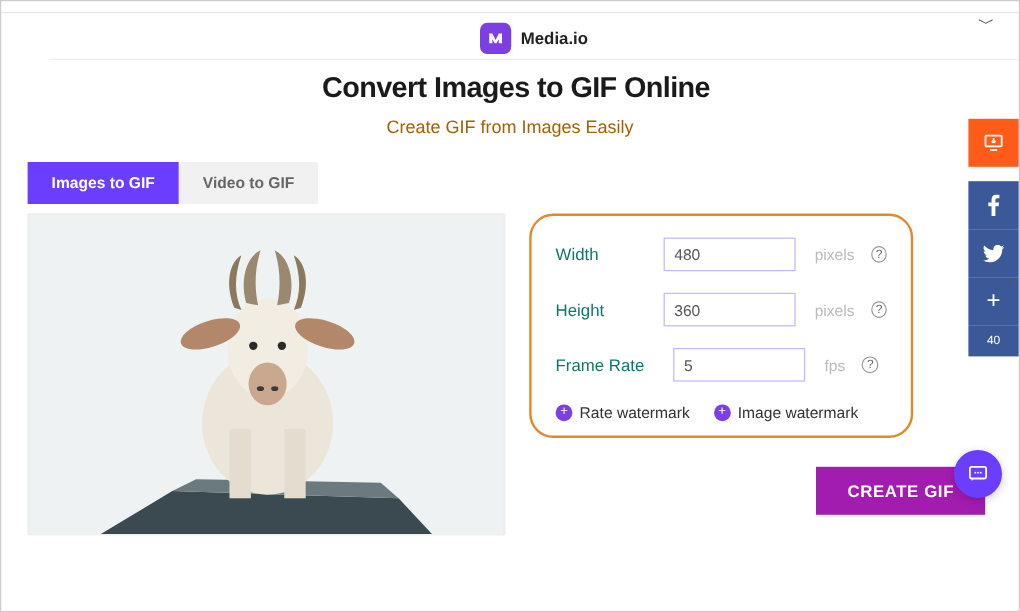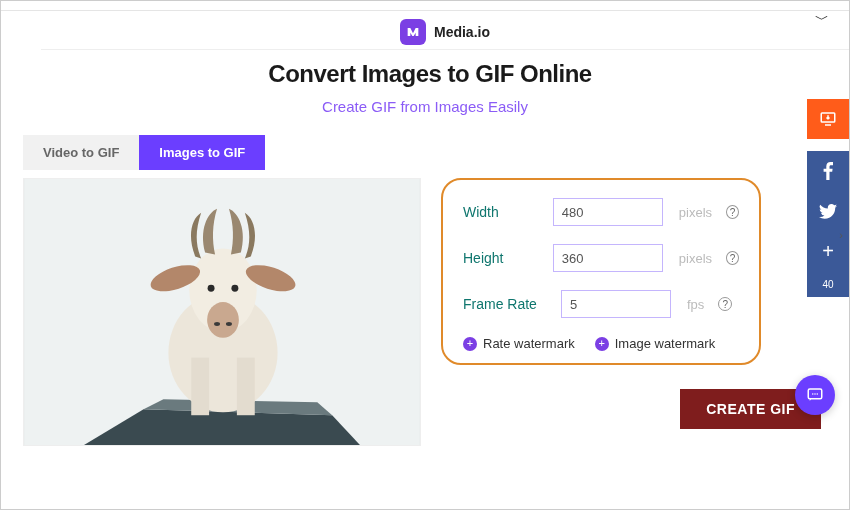--- a/index.html
+++ b/index.html
@@ -5,39 +5,39 @@
   * { box-sizing: border-box; margin: 0; padding: 0; }
   body { font-family: -apple-system, BlinkMacSystemFont, "Segoe UI", Arial, sans-serif; background: #fff; width: 850px; height: 510px; overflow: hidden; position: relative; border: 1px solid #ccc; }
   .top-strip { height: 10px; border-bottom: 1px solid #e5e5e5; position: relative; }
   .top-chevron { position: absolute; right: 20px; top: 10px; font-size: 14px; color: #333; cursor: pointer; }
   .brand { display: flex; align-items: center; justify-content: center; gap: 8px; padding: 8px 0 4px; border-bottom: 1px solid #eee; margin-left: 40px; }
   .brand-logo { width: 26px; height: 26px; background: #7b3fe4; border-radius: 6px; display:flex; align-items:center; justify-content:center; }
   .brand-logo svg { width: 16px; height: 16px; }
   .brand-name { font-size: 14px; font-weight: 600; color: #222; }
   .hero { text-align: center; padding: 10px 0 14px; }
   .hero h1 { font-size: 24px; font-weight: 800; color: #1a1a1a; letter-spacing: -0.5px; padding-left: 10px; }
-  .hero p { font-size: 15px; color: #8b5cf6; margin-top: 10px; }
+  .hero p { font-size: 15px; color: #a16207; margin-top: 10px; }
   .content { padding: 0 22px; }
   .tabs { display: flex; margin-top: 6px; }
   .tab { padding: 10px 20px; font-size: 13px; font-weight: 600; background: #f1f1f1; color: #666; cursor: pointer; }
   .tab.active { background: #6b3eff; color: #fff; }
   .panel { display: flex; gap: 20px; margin-top: 8px; align-items:flex-start; }
   .preview { width: 398px; height: 268px; background: #e8ecec; position: relative; overflow: hidden; border:1px solid #eee;}
   .preview svg { position: absolute; inset:0; width:100%; height:100%; }
   .settings { width: 320px; border: 2px solid #e08a2a; border-radius: 20px; padding: 18px 20px 12px; }
   .row { display: flex; align-items: center; margin-bottom: 18px; gap: 10px; }
   .row label { width: 88px; font-size: 14px; color: #0f766e; }
   .row input { width: 110px; height: 28px; border: 1px solid #c4b5fd; padding: 0 8px; font-size: 13px; color:#555;}
   .unit { font-size: 13px; color: #bbb; margin-left: 6px; }
   .help { width: 14px; height: 14px; border: 1px solid #999; border-radius: 50%; font-size: 10px; color: #666; display:inline-flex; align-items:center; justify-content:center; margin-left:4px; cursor: pointer;}
   .wm-row { display: flex; gap: 20px; margin-top: 2px; }
   .wm { display: flex; align-items: center; gap: 6px; font-size: 13px; color: #333; cursor: pointer; }
   .wm-plus { width: 14px; height: 14px; border-radius: 50%; background: #7b3fe4; color: #fff; font-size: 11px; display:inline-flex; align-items:center; justify-content:center; line-height:1; }
   .action-row { display:flex; justify-content:flex-end; margin-top: 24px; padding-right: 6px;}
-  .create-btn { background: #7f1d1d; color: #fff; font-size: 14px; font-weight: 700; padding: 12px 26px; border: none; cursor: pointer; letter-spacing: 0.5px;}
+  .create-btn { background: #a21caf; color: #fff; font-size: 14px; font-weight: 700; padding: 12px 26px; border: none; cursor: pointer; letter-spacing: 0.5px;}
   .side-rail { position: absolute; right: 0; top: 98px; width: 42px; display:flex; flex-direction:column; }
   .rail-btn { width: 42px; height: 40px; display:flex; align-items:center; justify-content:center; color:#fff; cursor:pointer; }
   .rail-orange { background: #ff5c1a; margin-bottom: 12px;}
   .rail-blue { background: #3b5998; }
   .rail-blue.tw { background:#3b5998; }
   .rail-count { background:#3b5998; height:26px; font-size:10px; }
   .side-arrow { position:absolute; right: 6px; top: 228px; font-size: 11px; color:#555; }
   .chat-fab { position: absolute; right: 14px; bottom: 94px; width: 40px; height: 40px; border-radius: 50%; background: #6b3eff; display:flex; align-items:center; justify-content:center; cursor:pointer; box-shadow: 0 2px 8px rgba(0,0,0,0.2);}
   .chat-fab svg { width: 18px; height:18px;}
 </style>
@@ -56,22 +56,22 @@
   <span class="brand-name">Media.io</span>
 </div>
 
 <div class="hero">
   <h1>Convert Images to GIF Online</h1>
   <p>Create GIF from Images Easily</p>
 </div>
 
 <div class="content">
   <div class="tabs">
+    <div class="tab active">Images to GIF</div>
     <div class="tab">Video to GIF</div>
-    <div class="tab active">Images to GIF</div>
   </div>
 
   <div class="panel">
     <div class="preview">
       <svg viewBox="0 0 398 268">
         <rect width="398" height="268" fill="#eef2f2"></rect>
         <polygon points="60,268 338,268 310,238 120,232" fill="#3a4a50"></polygon>
         <polygon points="120,232 310,238 295,225 140,222" fill="#6a7a7e"></polygon>
 
         <ellipse cx="200" cy="175" rx="55" ry="60" fill="#ece6da"></ellipse>

